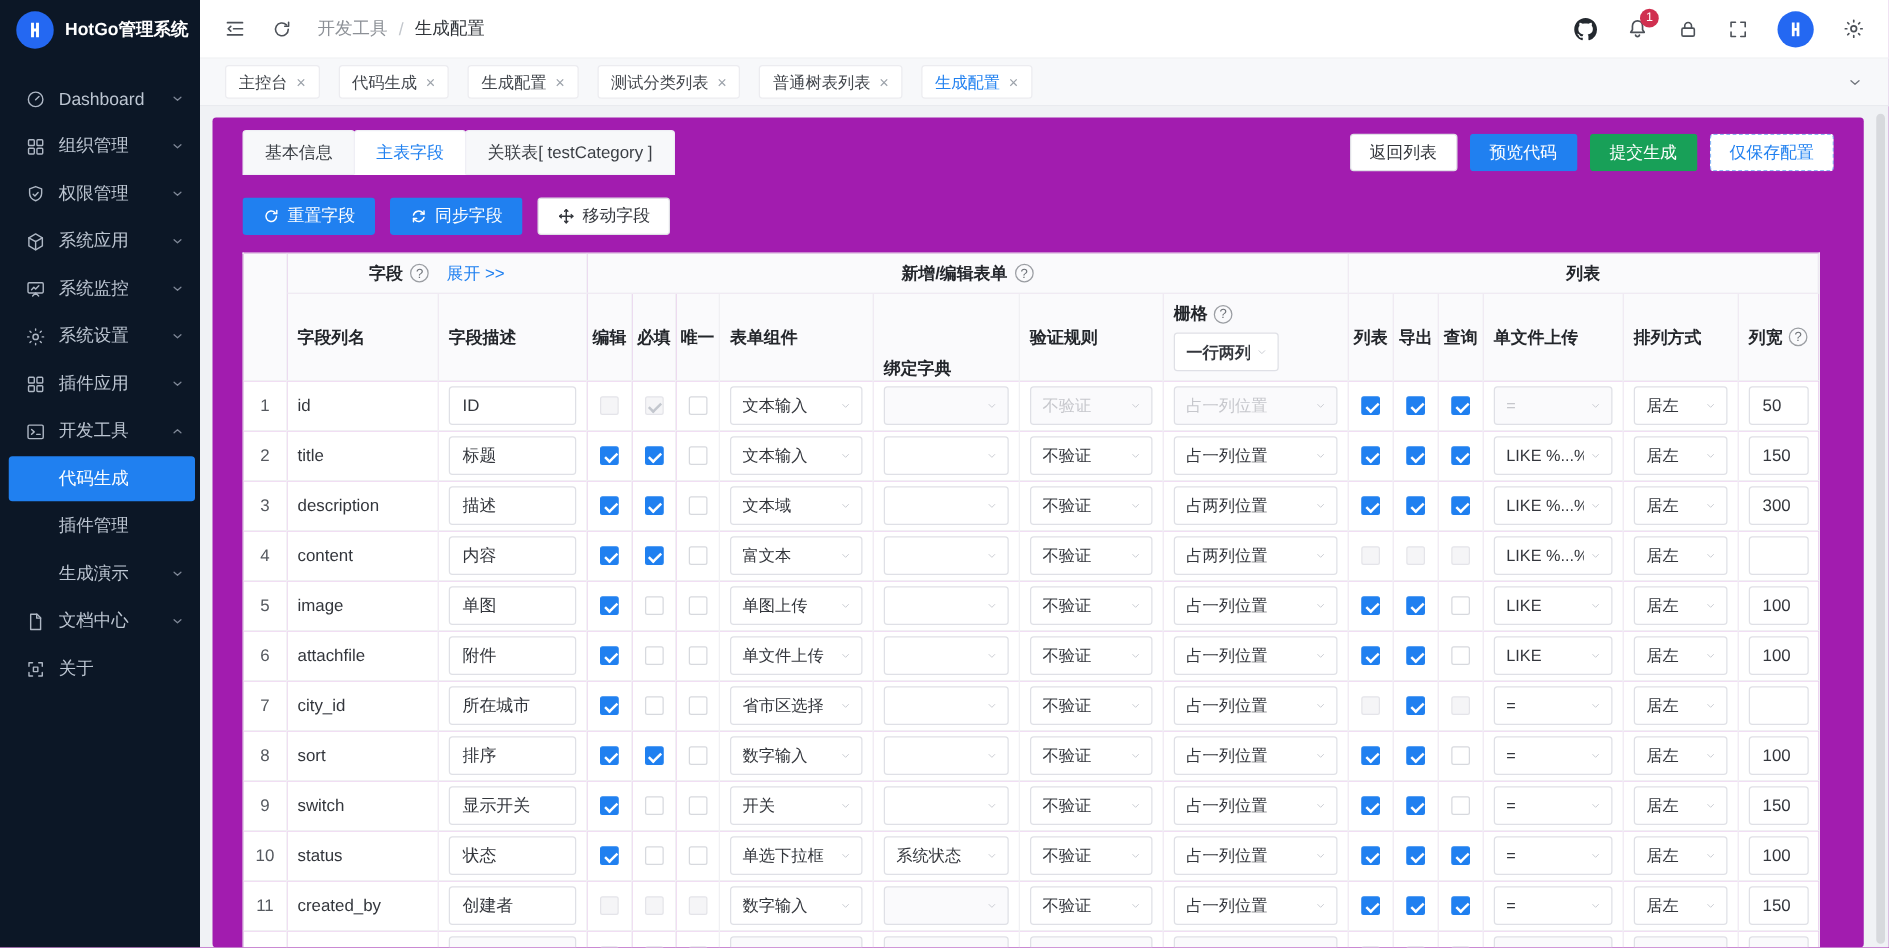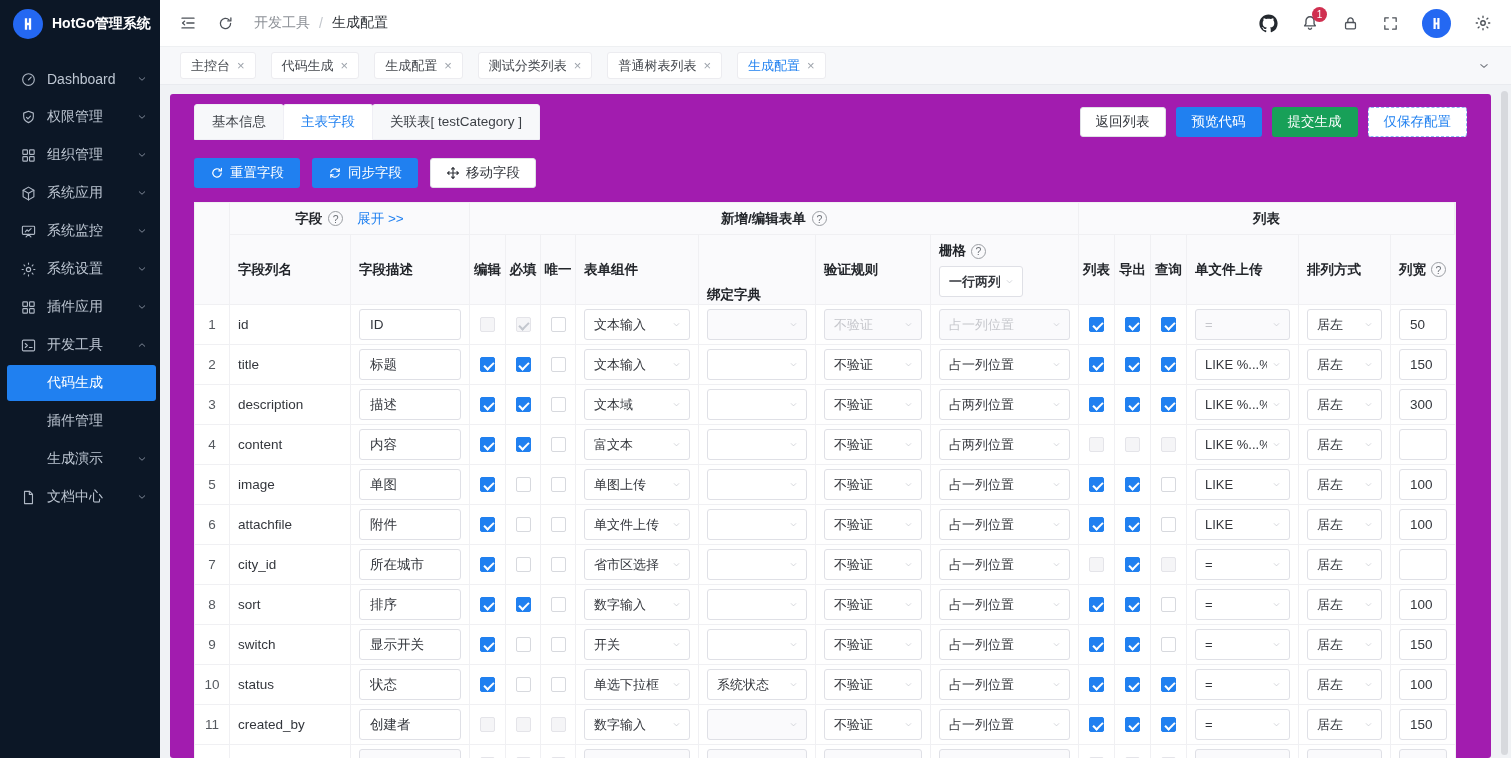--- a/index.html
+++ b/index.html
@@ -113,99 +113,99 @@
           <span>Dashboard</span>
           <span class="chev">
             <svg width="12" height="12" viewBox="0 0 24 24" fill="none" stroke="currentColor" stroke-width="2" stroke-linecap="round" stroke-linejoin="round">
               <path d="M6.5 9.5l5.5 5 5.5-5"></path>
             </svg>
           </span>
         </div>
         <div class="side-item">
           <span class="s-icon">
             <svg width="17" height="17" viewBox="0 0 24 24" fill="none" stroke="currentColor" stroke-width="1.6" stroke-linecap="round" stroke-linejoin="round">
+              <rect x="4" y="4" width="6.5" height="6.5" rx="1"></rect>
+              <rect x="13.5" y="4" width="6.5" height="6.5" rx="1"></rect>
+              <rect x="4" y="13.5" width="6.5" height="6.5" rx="1"></rect>
+              <rect x="13.5" y="13.5" width="6.5" height="6.5" rx="1"></rect>
+            </svg>
+          </span>
+          <span>组织管理</span>
+          <span class="chev">
+            <svg width="12" height="12" viewBox="0 0 24 24" fill="none" stroke="currentColor" stroke-width="2" stroke-linecap="round" stroke-linejoin="round">
+              <path d="M6.5 9.5l5.5 5 5.5-5"></path>
+            </svg>
+          </span>
+        </div>
+        <div class="side-item">
+          <span class="s-icon">
+            <svg width="17" height="17" viewBox="0 0 24 24" fill="none" stroke="currentColor" stroke-width="1.6" stroke-linecap="round" stroke-linejoin="round">
               <path d="M12 3.2l6.8 2.6v4.8c0 4.3-2.9 7.1-6.8 8.6-3.9-1.5-6.8-4.3-6.8-8.6V5.8z"></path>
               <path d="M9.2 11.8l2 2 3.6-3.8"></path>
             </svg>
           </span>
           <span>权限管理</span>
+          <span class="chev">
+            <svg width="12" height="12" viewBox="0 0 24 24" fill="none" stroke="currentColor" stroke-width="2" stroke-linecap="round" stroke-linejoin="round">
+              <path d="M6.5 9.5l5.5 5 5.5-5"></path>
+            </svg>
+          </span>
+        </div>
+        <div class="side-item">
+          <span class="s-icon">
+            <svg width="17" height="17" viewBox="0 0 24 24" fill="none" stroke="currentColor" stroke-width="1.6" stroke-linecap="round" stroke-linejoin="round">
+              <path d="M12 3l7.6 4.4v9.2L12 21l-7.6-4.4V7.4z"></path>
+              <path d="M12 11.6L4.4 7.4M12 11.6l7.6-4.2M12 11.6V21"></path>
+            </svg>
+          </span>
+          <span>系统应用</span>
+          <span class="chev">
+            <svg width="12" height="12" viewBox="0 0 24 24" fill="none" stroke="currentColor" stroke-width="2" stroke-linecap="round" stroke-linejoin="round">
+              <path d="M6.5 9.5l5.5 5 5.5-5"></path>
+            </svg>
+          </span>
+        </div>
+        <div class="side-item">
+          <span class="s-icon">
+            <svg width="17" height="17" viewBox="0 0 24 24" fill="none" stroke="currentColor" stroke-width="1.6" stroke-linecap="round" stroke-linejoin="round">
+              <rect x="3.4" y="4.6" width="17.2" height="11.4" rx="1.2"></rect>
+              <path d="M7.4 12.4l2.6-2.7 2 1.9 3.6-3.8"></path>
+              <path d="M8.6 19.6L12 16l3.4 3.6"></path>
+            </svg>
+          </span>
+          <span>系统监控</span>
+          <span class="chev">
+            <svg width="12" height="12" viewBox="0 0 24 24" fill="none" stroke="currentColor" stroke-width="2" stroke-linecap="round" stroke-linejoin="round">
+              <path d="M6.5 9.5l5.5 5 5.5-5"></path>
+            </svg>
+          </span>
+        </div>
+        <div class="side-item">
+          <span class="s-icon">
+            <svg width="17" height="17" viewBox="0 0 24 24" fill="none" stroke="currentColor" stroke-width="1.6" stroke-linecap="round" stroke-linejoin="round">
+              <circle cx="12" cy="12" r="3"></circle>
+              <path d="M12 4.6V3M12 21v-1.6M6.8 6.8L5.6 5.6M18.4 18.4l-1.2-1.2M4.6 12H3M21 12h-1.6M6.8 17.2l-1.2 1.2M18.4 5.6l-1.2 1.2"></path>
+            </svg>
+          </span>
+          <span>系统设置</span>
           <span class="chev">
             <svg width="12" height="12" viewBox="0 0 24 24" fill="none" stroke="currentColor" stroke-width="2" stroke-linecap="round" stroke-linejoin="round">
               <path d="M6.5 9.5l5.5 5 5.5-5"></path>
             </svg>
           </span>
         </div>
         <div class="side-item">
           <span class="s-icon">
             <svg width="17" height="17" viewBox="0 0 24 24" fill="none" stroke="currentColor" stroke-width="1.6" stroke-linecap="round" stroke-linejoin="round">
               <rect x="4" y="4" width="6.5" height="6.5" rx="1"></rect>
               <rect x="13.5" y="4" width="6.5" height="6.5" rx="1"></rect>
               <rect x="4" y="13.5" width="6.5" height="6.5" rx="1"></rect>
               <rect x="13.5" y="13.5" width="6.5" height="6.5" rx="1"></rect>
             </svg>
           </span>
-          <span>组织管理</span>
-          <span class="chev">
-            <svg width="12" height="12" viewBox="0 0 24 24" fill="none" stroke="currentColor" stroke-width="2" stroke-linecap="round" stroke-linejoin="round">
-              <path d="M6.5 9.5l5.5 5 5.5-5"></path>
-            </svg>
-          </span>
-        </div>
-        <div class="side-item">
-          <span class="s-icon">
-            <svg width="17" height="17" viewBox="0 0 24 24" fill="none" stroke="currentColor" stroke-width="1.6" stroke-linecap="round" stroke-linejoin="round">
-              <path d="M12 3l7.6 4.4v9.2L12 21l-7.6-4.4V7.4z"></path>
-              <path d="M12 11.6L4.4 7.4M12 11.6l7.6-4.2M12 11.6V21"></path>
-            </svg>
-          </span>
-          <span>系统应用</span>
-          <span class="chev">
-            <svg width="12" height="12" viewBox="0 0 24 24" fill="none" stroke="currentColor" stroke-width="2" stroke-linecap="round" stroke-linejoin="round">
-              <path d="M6.5 9.5l5.5 5 5.5-5"></path>
-            </svg>
-          </span>
-        </div>
-        <div class="side-item">
-          <span class="s-icon">
-            <svg width="17" height="17" viewBox="0 0 24 24" fill="none" stroke="currentColor" stroke-width="1.6" stroke-linecap="round" stroke-linejoin="round">
-              <rect x="3.4" y="4.6" width="17.2" height="11.4" rx="1.2"></rect>
-              <path d="M7.4 12.4l2.6-2.7 2 1.9 3.6-3.8"></path>
-              <path d="M8.6 19.6L12 16l3.4 3.6"></path>
-            </svg>
-          </span>
-          <span>系统监控</span>
-          <span class="chev">
-            <svg width="12" height="12" viewBox="0 0 24 24" fill="none" stroke="currentColor" stroke-width="2" stroke-linecap="round" stroke-linejoin="round">
-              <path d="M6.5 9.5l5.5 5 5.5-5"></path>
-            </svg>
-          </span>
-        </div>
-        <div class="side-item">
-          <span class="s-icon">
-            <svg width="17" height="17" viewBox="0 0 24 24" fill="none" stroke="currentColor" stroke-width="1.6" stroke-linecap="round" stroke-linejoin="round">
-              <circle cx="12" cy="12" r="3"></circle>
-              <path d="M12 4.6V3M12 21v-1.6M6.8 6.8L5.6 5.6M18.4 18.4l-1.2-1.2M4.6 12H3M21 12h-1.6M6.8 17.2l-1.2 1.2M18.4 5.6l-1.2 1.2"></path>
-            </svg>
-          </span>
-          <span>系统设置</span>
-          <span class="chev">
-            <svg width="12" height="12" viewBox="0 0 24 24" fill="none" stroke="currentColor" stroke-width="2" stroke-linecap="round" stroke-linejoin="round">
-              <path d="M6.5 9.5l5.5 5 5.5-5"></path>
-            </svg>
-          </span>
-        </div>
-        <div class="side-item">
-          <span class="s-icon">
-            <svg width="17" height="17" viewBox="0 0 24 24" fill="none" stroke="currentColor" stroke-width="1.6" stroke-linecap="round" stroke-linejoin="round">
-              <rect x="4" y="4" width="6.5" height="6.5" rx="1"></rect>
-              <rect x="13.5" y="4" width="6.5" height="6.5" rx="1"></rect>
-              <rect x="4" y="13.5" width="6.5" height="6.5" rx="1"></rect>
-              <rect x="13.5" y="13.5" width="6.5" height="6.5" rx="1"></rect>
-            </svg>
-          </span>
           <span>插件应用</span>
           <span class="chev">
             <svg width="12" height="12" viewBox="0 0 24 24" fill="none" stroke="currentColor" stroke-width="2" stroke-linecap="round" stroke-linejoin="round">
               <path d="M6.5 9.5l5.5 5 5.5-5"></path>
             </svg>
           </span>
         </div>
         <div class="side-item">
           <span class="s-icon">
             <svg width="17" height="17" viewBox="0 0 24 24" fill="none" stroke="currentColor" stroke-width="1.6" stroke-linecap="round" stroke-linejoin="round">
@@ -240,20 +240,29 @@
               <path d="M6.4 3.4h7.2l4 4v13.2H6.4z"></path>
               <path d="M13.2 3.4v4.4h4.4"></path>
             </svg>
           </span>
           <span>文档中心</span>
           <span class="chev">
             <svg width="12" height="12" viewBox="0 0 24 24" fill="none" stroke="currentColor" stroke-width="2" stroke-linecap="round" stroke-linejoin="round">
               <path d="M6.5 9.5l5.5 5 5.5-5"></path>
             </svg>
           </span>
+        </div>
+        <div class="side-item">
+          <span class="s-icon">
+            <svg width="17" height="17" viewBox="0 0 24 24" fill="none" stroke="currentColor" stroke-width="1.6" stroke-linecap="round" stroke-linejoin="round">
+              <path d="M4.5 8.5v-4h4M15.5 4.5h4v4M19.5 15.5v4h-4M8.5 19.5h-4v-4"></path>
+              <path d="M9.5 9.5h5v5h-5z"></path>
+            </svg>
+          </span>
+          <span>关于</span>
         </div>
       </nav>
   </aside>
 
   <div class="main">
 
     <header class="topbar">
       <span class="tb-ic" id="ic-collapse">
           <svg width="18" height="18" viewBox="0 0 24 24" fill="none" stroke="currentColor" stroke-width="1.8" stroke-linecap="round" stroke-linejoin="round">
             <path d="M4 5.5h16M10.5 12h9.5M4 18.5h16M7.5 9.5L4.8 12l2.7 2.5"></path>

